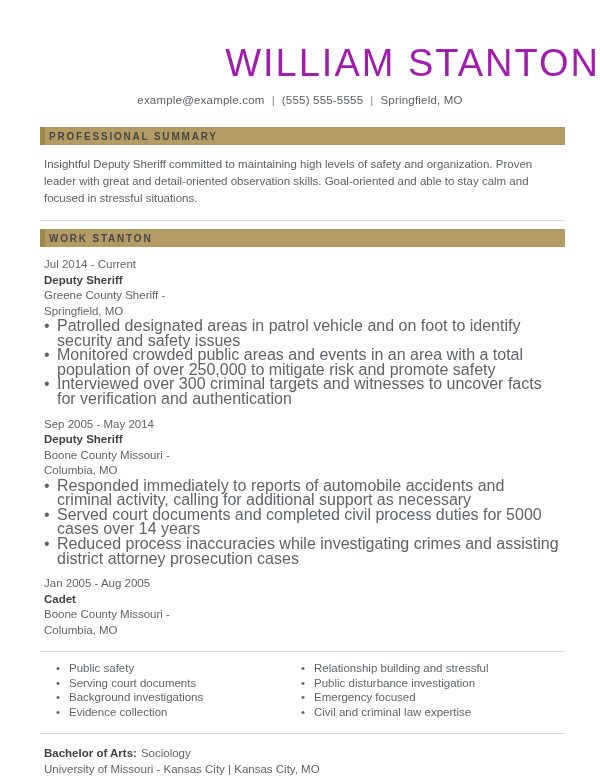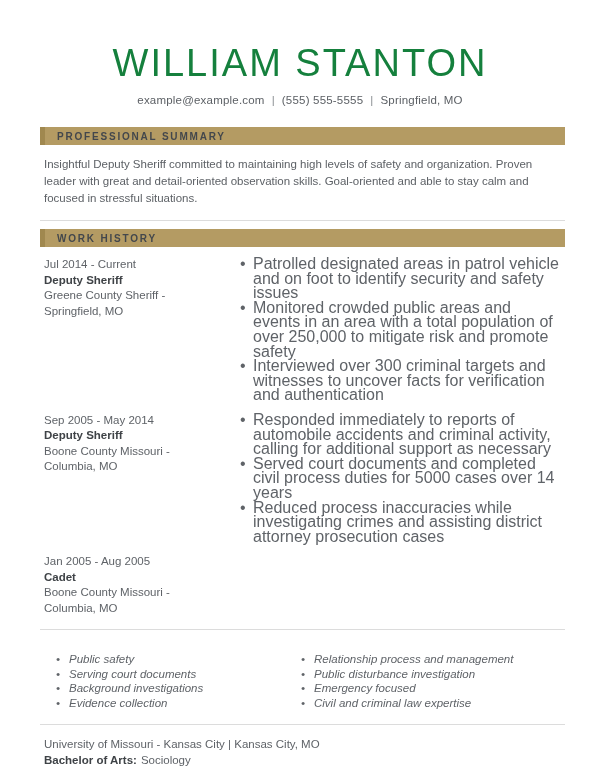--- a/index.html
+++ b/index.html
@@ -9,61 +9,61 @@
     font-family:"Liberation Sans", sans-serif;
     color:#5f6368;
     overflow:hidden;
   }
   .page { width:600px; height:777px; background:#ffffff; }
 
   
   .header { text-align:center; padding-top:44px; }
   .name {
     font-size:38px; font-weight:300; letter-spacing:2px;
-    color:#15803d; line-height:1;
+    color:#a21caf; line-height:1;text-align:right;
   }
   .contact { margin-top:12px; font-size:11.5px; color:#5c6065; letter-spacing:.2px; }
   .contact .sep { margin:0 7px; color:#8a8e92; }
 
   
   .bar {
     height:18px; margin:0 35px 0 40px;
     background:#b49b63; border-left:5px solid #a0884f;
     display:flex; align-items:center;
   }
   .bar span {
-    padding-left:12px; font-size:10px; font-weight:bold;
+    padding-left:4px; font-size:10px; font-weight:bold;
     letter-spacing:1.8px; color:#43474c;
   }
   .bar-summary { margin-top:21px; }
 
   .divider { height:1px; background:#dcdcdc; margin:13px 35px 8px 40px; }
 
   
   .summary {
     margin:11px 38px 0 44px;
     font-size:11.5px; line-height:17px; color:#5d6166;
   }
 
   
   .jobs { margin:10px 38px 0 44px; }
-  .job { display:flex; margin-bottom:10px; }
+  .job { display:flex; margin-bottom:10px;flex-direction:column; }
   .job-left { width:196px; flex:none; font-size:11.5px; line-height:15.5px; }
   .job-title { font-weight:bold; color:#3f4347; }
   ul.bullets { flex:1; list-style:none; }
   ul.bullets li {
     position:relative; padding-left:13px;
     font-size:16px; line-height:14.6px;
   }
   ul.bullets li::before {
     content:"\2022"; position:absolute; left:0; top:0; color:#5f6368;
   }
 
   
-  .skills-cols { display:flex; margin:22px 38px 0 56px;font-style:italic; }
+  .skills-cols { display:flex; margin:9px 38px 0 56px; }
   .skills-col { width:245px; flex:none; list-style:none; }
   .skills-col.right { flex:1; }
   .skills-col li {
     position:relative; padding-left:13px;
     font-size:11.5px; line-height:14.6px;
   }
   .skills-col li::before {
     content:"\2022"; position:absolute; left:0; top:0; color:#5f6368;
   }
 
@@ -83,21 +83,21 @@
     </div>
   </div>
 
   <div class="bar bar-summary">
     <span>PROFESSIONAL SUMMARY</span>
   </div>
   <p class="summary">Insightful Deputy Sheriff committed to maintaining high levels of safety and organization. Proven leader with great and detail-oriented observation skills. Goal-oriented and able to stay calm and focused in stressful situations.</p>
 
   <div class="divider"></div>
   <div class="bar">
-    <span>WORK HISTORY</span>
+    <span>WORK STANTON</span>
   </div>
 
   <div class="jobs">
 
     <div class="job">
       <div class="job-left">
         <div class="job-dates">Jul 2014 - Current</div>
         <div class="job-title">Deputy Sheriff</div>
         <div class="job-employer">Greene County Sheriff -</div>
         <div class="job-location">Springfield, MO</div>
@@ -137,29 +137,29 @@
   <div class="divider"></div>
 
   <div class="skills-cols">
     <ul class="skills-col">
       <li>Public safety</li>
       <li>Serving court documents</li>
       <li>Background investigations</li>
       <li>Evidence collection</li>
     </ul>
     <ul class="skills-col right">
-      <li>Relationship process and management</li>
+      <li>Relationship building and stressful</li>
       <li>Public disturbance investigation</li>
       <li>Emergency focused</li>
       <li>Civil and criminal law expertise</li>
     </ul>
   </div>
 
   <div class="divider"></div>
 
   <div class="edu">
-    <div>University of Missouri - Kansas City | Kansas City, MO</div>
     <div>
       <span class="edu-degree">Bachelor of Arts:</span><span>Sociology</span>
     </div>
+    <div>University of Missouri - Kansas City | Kansas City, MO</div>
   </div>
 
 </div>
 
 </body></html>

